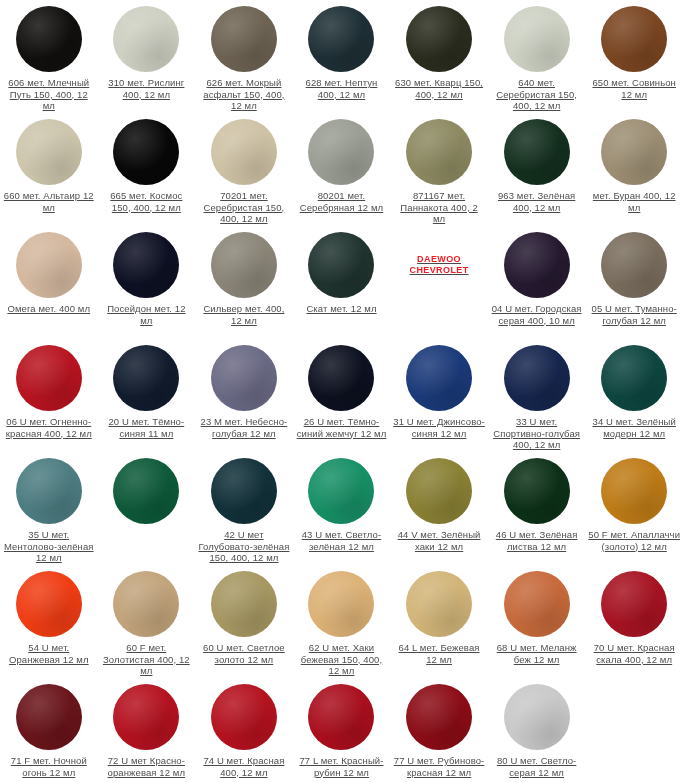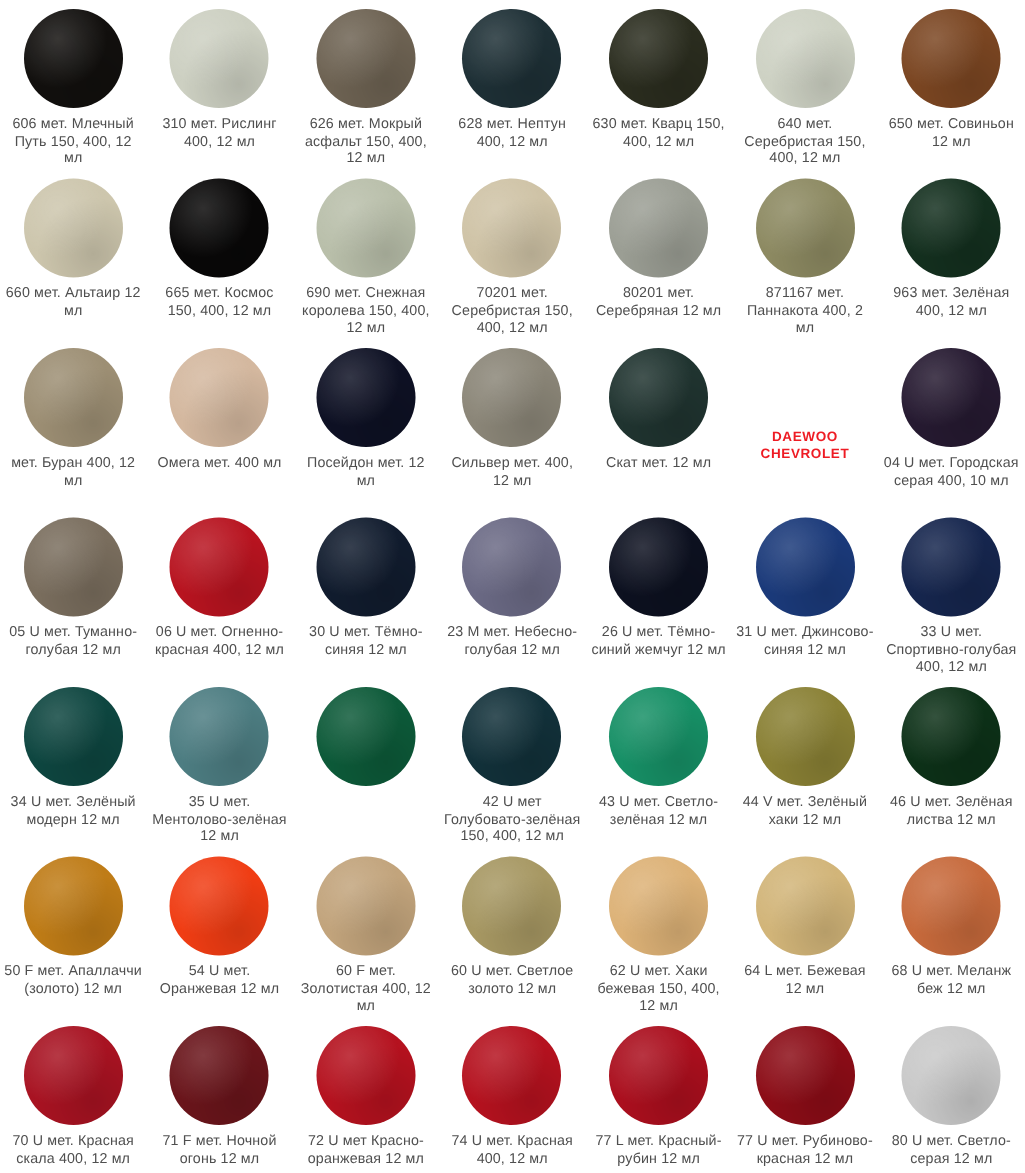--- a/index.html
+++ b/index.html
@@ -20,20 +20,21 @@
     grid-auto-rows: 113px;
     width: 683px;
   }
   .cell {
     display: flex;
     flex-direction: column;
     align-items: center;
     padding-top: 6px;
     box-sizing: border-box;
     text-align: center;
+    text-decoration: underline;
   }
   .disc {
     width: 66px;
     height: 66px;
     border-radius: 50%;
     flex: 0 0 auto;
     position: relative;
     background-repeat: no-repeat;
   }
   .disc.metallic::after {
@@ -48,21 +49,21 @@
   }
   .caption {
     margin-top: 5px;
     font-size: 9.5px;
     line-height: 11.5px;
     width: 92px;
     letter-spacing: 0.1px;
     color: #4f4f4f;
   }
   .cell.brand {
-    justify-content: center;
+    justify-content: flex-start;
     padding-top: 28px;
   }
   .brand-text {
     font-size: 9px;
     font-weight: bold;
     line-height: 11px;
     letter-spacing: 0.4px;
     color: #ee1c24;
   }
   .brand-text .line2 { display: block; }
@@ -101,24 +102,20 @@
     </div>
     <div class="cell">
       <div class="disc metallic" style="background-color: rgb(205, 198, 173);"></div>
       <div class="caption">660 мет. Альтаир 12 мл</div>
     </div>
     <div class="cell">
       <div class="disc metallic" style="background-color: rgb(9, 8, 8);"></div>
       <div class="caption">665 мет. Космос 150, 400, 12 мл</div>
     </div>
     <div class="cell">
-      <div class="disc metallic" style="background-color: rgb(185, 191, 170);"></div>
-      <div class="caption">690 мет. Снежная королева 150, 400, 12 мл</div>
-    </div>
-    <div class="cell">
       <div class="disc metallic" style="background-color: rgb(207, 195, 166);"></div>
       <div class="caption">70201 мет. Серебристая 150, 400, 12 мл</div>
     </div>
     <div class="cell">
       <div class="disc metallic" style="background-color: rgb(155, 158, 148);"></div>
       <div class="caption">80201 мет. Серебряная 12 мл</div>
     </div>
     <div class="cell">
       <div class="disc metallic" style="background-color: rgb(141, 138, 98);"></div>
       <div class="caption">871167 мет. Паннакота 400, 2 мл</div>
@@ -157,21 +154,21 @@
     <div class="cell">
       <div class="disc metallic" style="background-color: rgb(122, 110, 94);"></div>
       <div class="caption">05 U мет. Туманно-голубая 12 мл</div>
     </div>
     <div class="cell">
       <div class="disc metallic" style="background-color: rgb(184, 20, 32);"></div>
       <div class="caption">06 U мет. Огненно-красная 400, 12 мл</div>
     </div>
     <div class="cell">
       <div class="disc metallic" style="background-color: rgb(17, 28, 46);"></div>
-      <div class="caption">30 U мет. Тёмно-синяя 12 мл</div>
+      <div class="caption">20 U мет. Тёмно-синяя 11 мл</div>
     </div>
     <div class="cell">
       <div class="disc metallic" style="background-color: rgb(107, 106, 133);"></div>
       <div class="caption">23 M мет. Небесно-голубая 12 мл</div>
     </div>
     <div class="cell">
       <div class="disc metallic" style="background-color: rgb(13, 17, 32);"></div>
       <div class="caption">26 U мет. Тёмно-синий жемчуг 12 мл</div>
     </div>
     <div class="cell">

